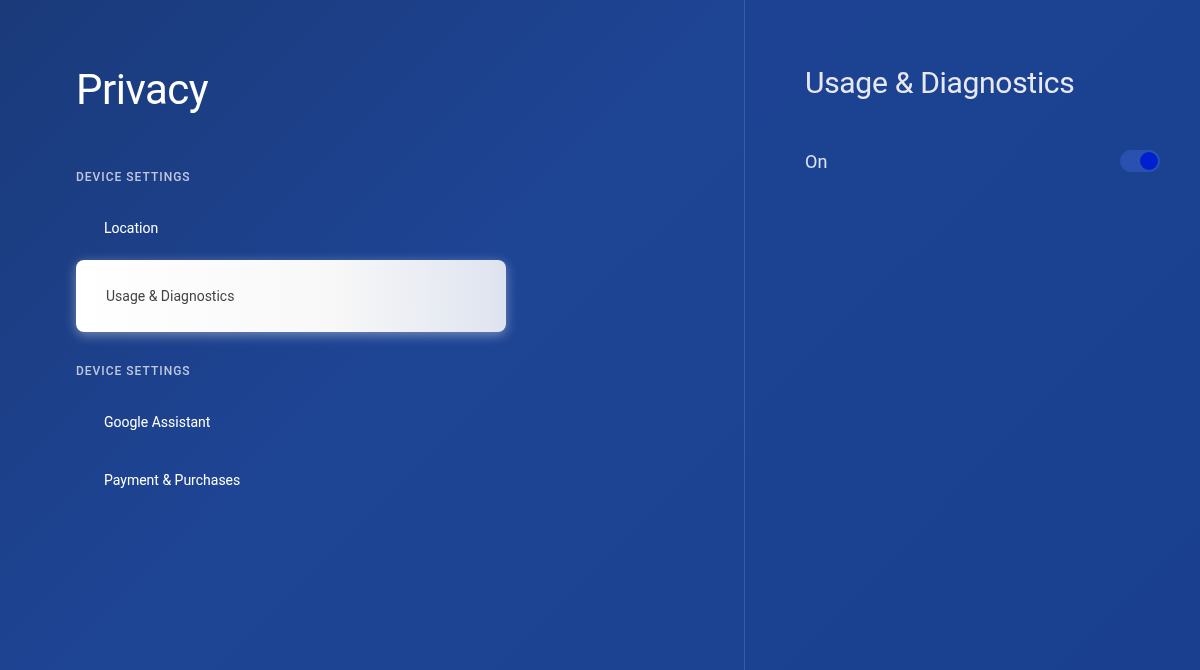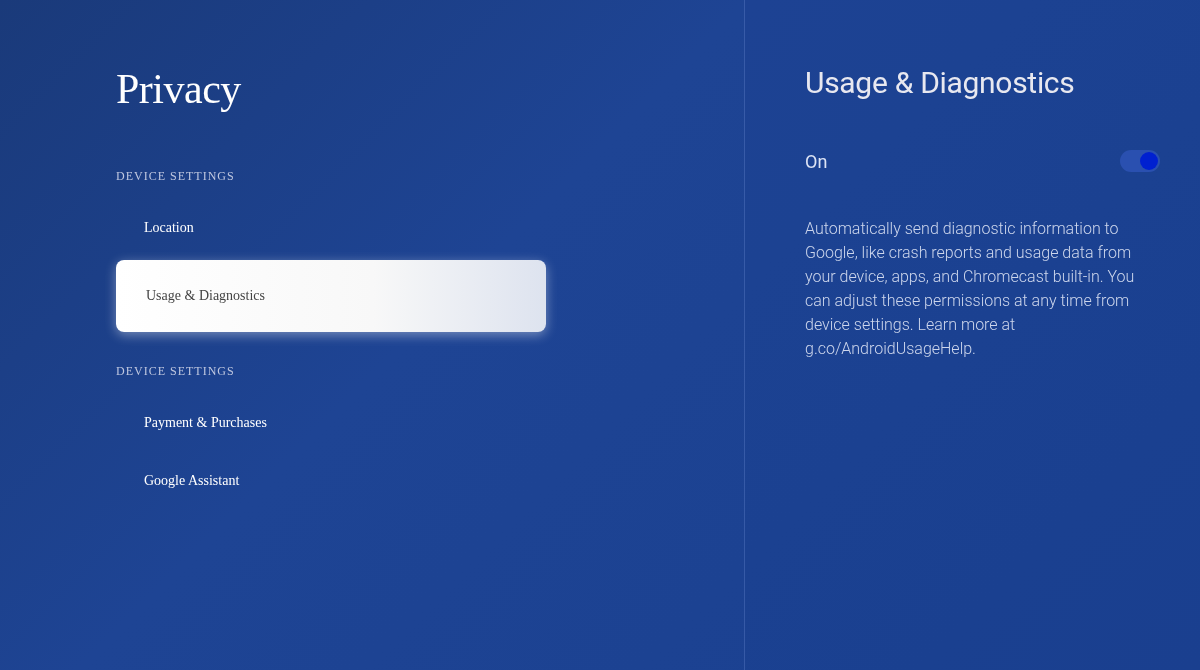--- a/index.html
+++ b/index.html
@@ -12,23 +12,22 @@
       width: 1200px;
       height: 670px;
       background: linear-gradient(135deg, #1a3a7a 0%, #1e4494 40%, #1a4090 100%);
       color: #e8e8f0;
       display: flex;
       overflow: hidden;
       position: relative;
     }
     .left-panel {
       width: 62%;
-      padding: 65px 0 0 116px;
+      padding: 65px 0 0 76px;
       position: relative;
-      font-family: Liberation Serif, serif;
     }
     .right-panel {
       width: 38%;
       padding: 65px 40px 0 60px;
       border-left: 1px solid rgba(120, 150, 220, 0.3);
       background: rgba(30, 60, 140, 0.15);
     }
     .page-title {
       font-size: 42px;
       font-weight: 400;
@@ -71,21 +70,21 @@
       box-shadow: 0 3px 12px rgba(255, 255, 255, 0.4);
       padding: 28px 30px;
     }
     .section-spacer {
       height: 18px;
     }
     .toggle-row {
       display: flex;
       justify-content: space-between;
       align-items: center;
-      margin-bottom: 45px;
+      margin-bottom: 59px;
     }
     .toggle-label {
       font-size: 18px;
       color: #dde4f5;
     }
     .toggle-switch {
       width: 40px;
       height: 22px;
       background: #2a50b0;
       border-radius: 11px;
@@ -114,31 +113,30 @@
 <div class="left-panel">
   <h1 class="page-title">Privacy</h1>
 
   <div class="menu-list">
     <div class="section-header">DEVICE SETTINGS</div>
     <div class="menu-item">Location</div>
     <div class="menu-item selected">Usage &amp; Diagnostics</div>
 
     <div class="section-spacer"></div>
     <div class="section-header">DEVICE SETTINGS</div>
+    <div class="menu-item">Google Assistant</div>
     <div class="menu-item">Payment &amp; Purchases</div>
-    <div class="menu-item">Google Assistant</div>
 
     <div class="section-spacer"></div>
   </div>
 </div>
 
 <div class="right-panel">
   <h2 class="detail-title">Usage &amp; Diagnostics</h2>
 
   <div class="toggle-row">
     <span class="toggle-label">On</span>
     <div class="toggle-switch">
       <div class="toggle-knob"></div>
     </div>
   </div>
 
-  <p class="description">Automatically send diagnostic information to Google, like crash reports and usage data from your device, apps, and Chromecast built-in. You can adjust these permissions at any time from device settings. Learn more at g.co/AndroidUsageHelp.</p>
 </div>
 
 </body></html>

